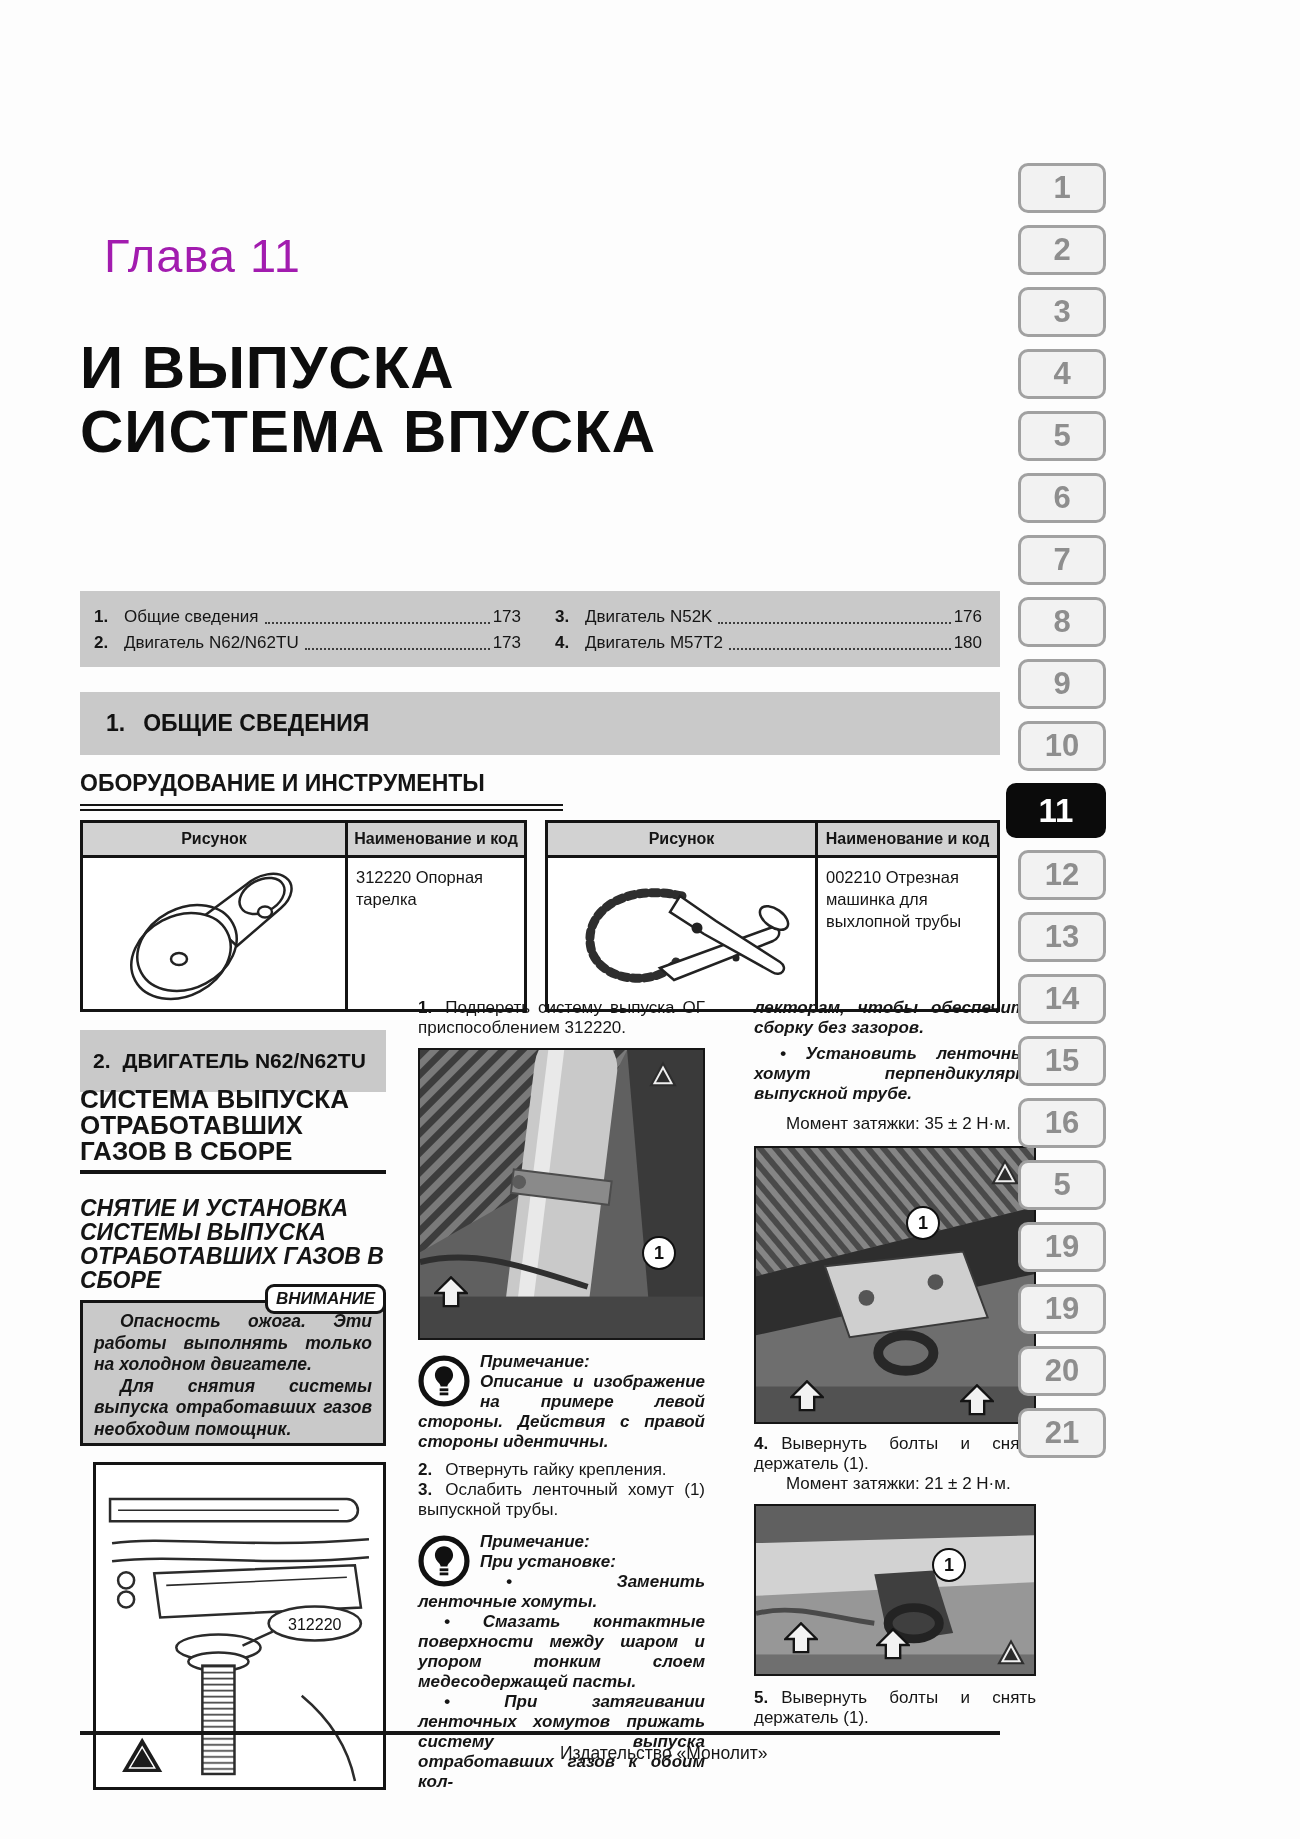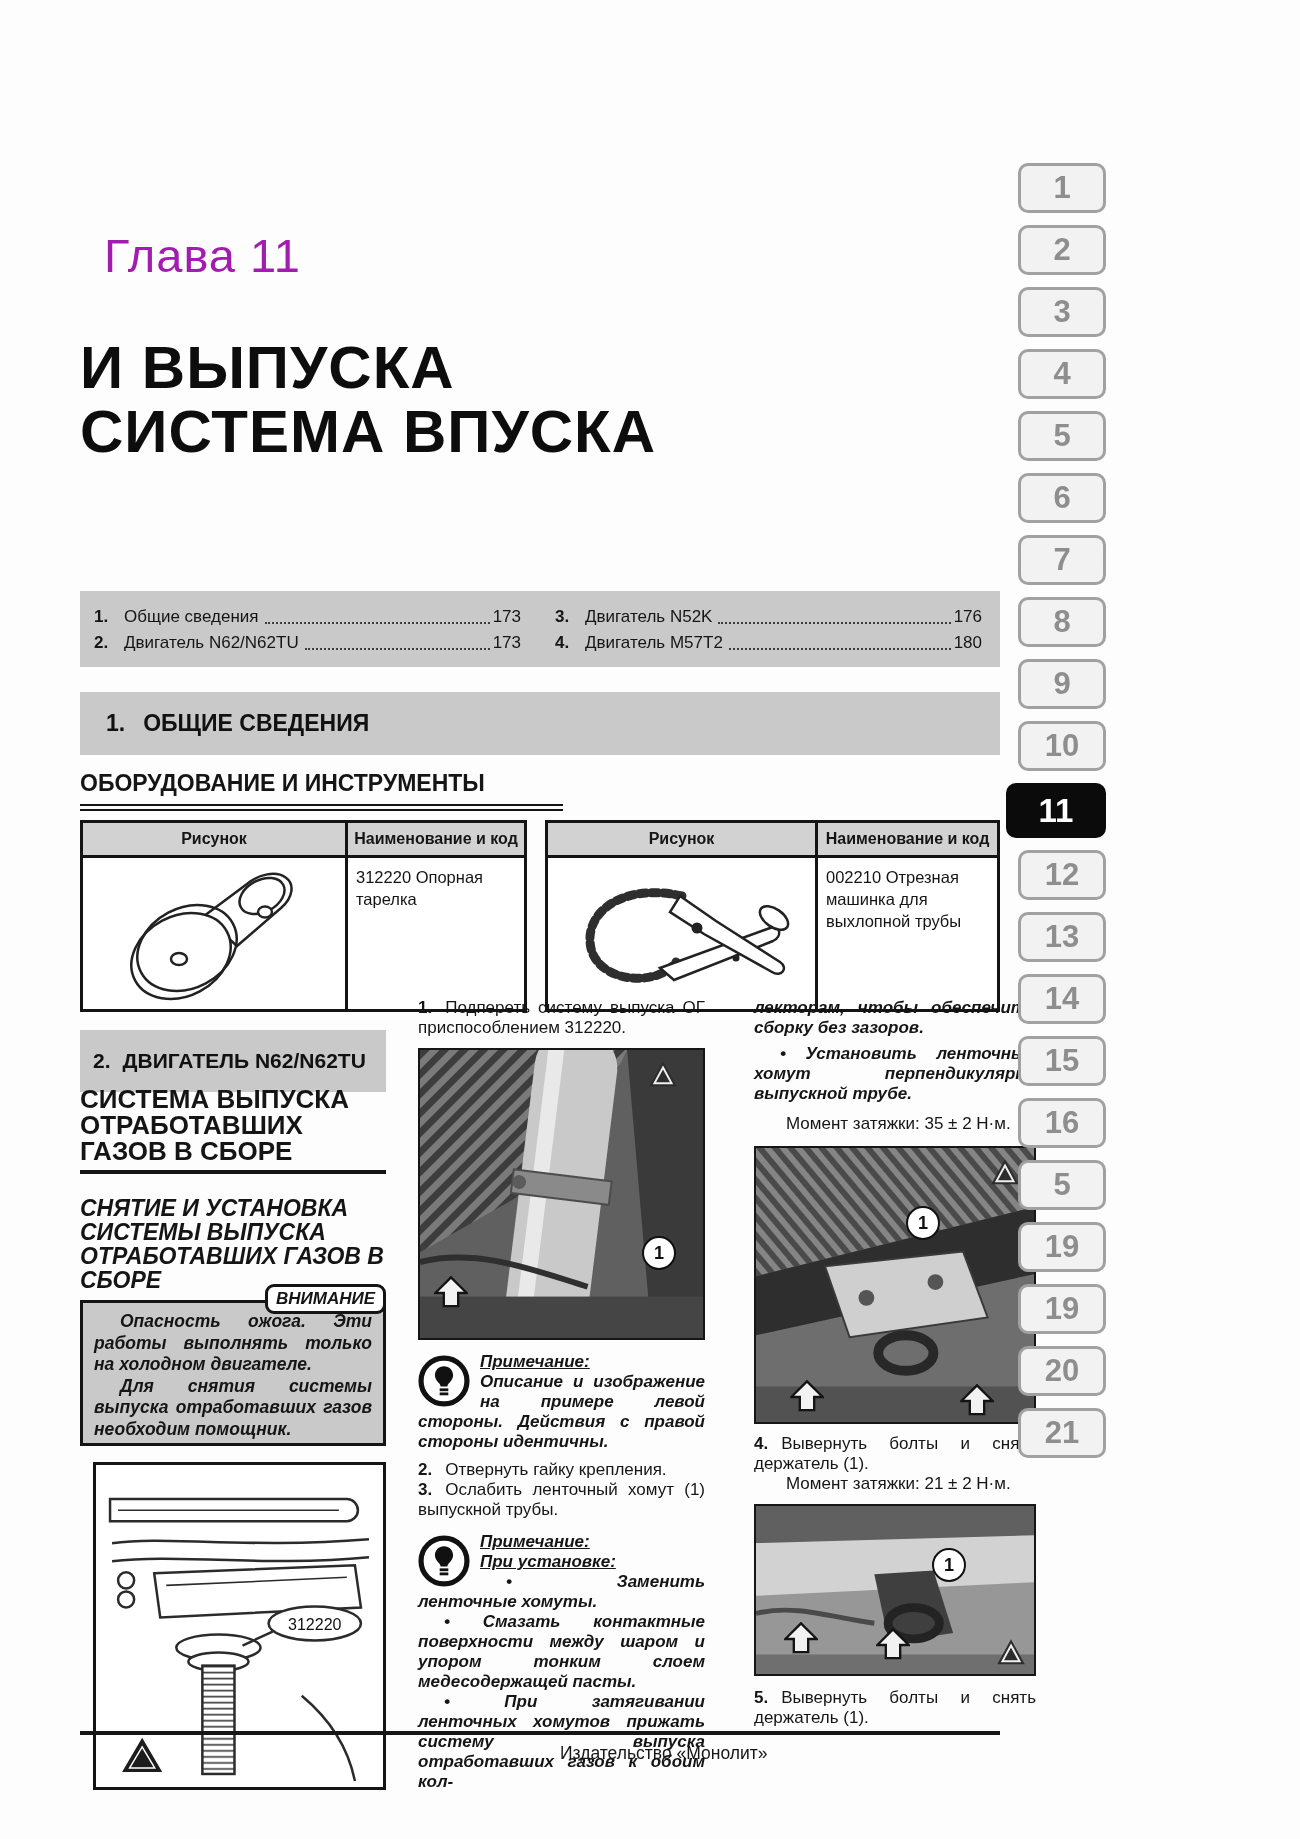--- a/index.html
+++ b/index.html
@@ -83,21 +83,21 @@
 
   .ov{position:absolute;display:flex;align-items:center;justify-content:center;}
   .arrow{width:34px;height:32px;}
   .circ{width:30px;height:30px;border:2.5px solid #101010;border-radius:50%;background:#fff;
         font-size:18px;font-weight:bold;color:#101010;}
   .mlogo{width:30px;height:28px;}
 
   .note{margin:12px 0 8px 0;}
   .note::after{content:"";display:block;clear:both;}
   .bulb{float:left;width:52px;height:52px;margin:3px 10px 4px 0;}
-  .nt{font-weight:bold;font-style:italic;text-decoration:underline;}
+  .nt{font-weight:bold;font-style:italic;}
   .nb{font-weight:bold;font-style:italic;}
   .mb8{margin-bottom:8px !important;} .mb10{margin-bottom:10px !important;}
   .mb6{margin-bottom:6px !important;} .mb12{margin-bottom:12px !important;}
 
   
   .foot-rule{position:absolute;left:80px;top:1731px;width:920px;height:3.5px;background:#161616;}
   .foot-text{position:absolute;left:560px;top:1743px;width:440px;font-size:17.5px;}
 
   
   .tabstrip{position:absolute;left:1006px;top:163px;width:102px;}

